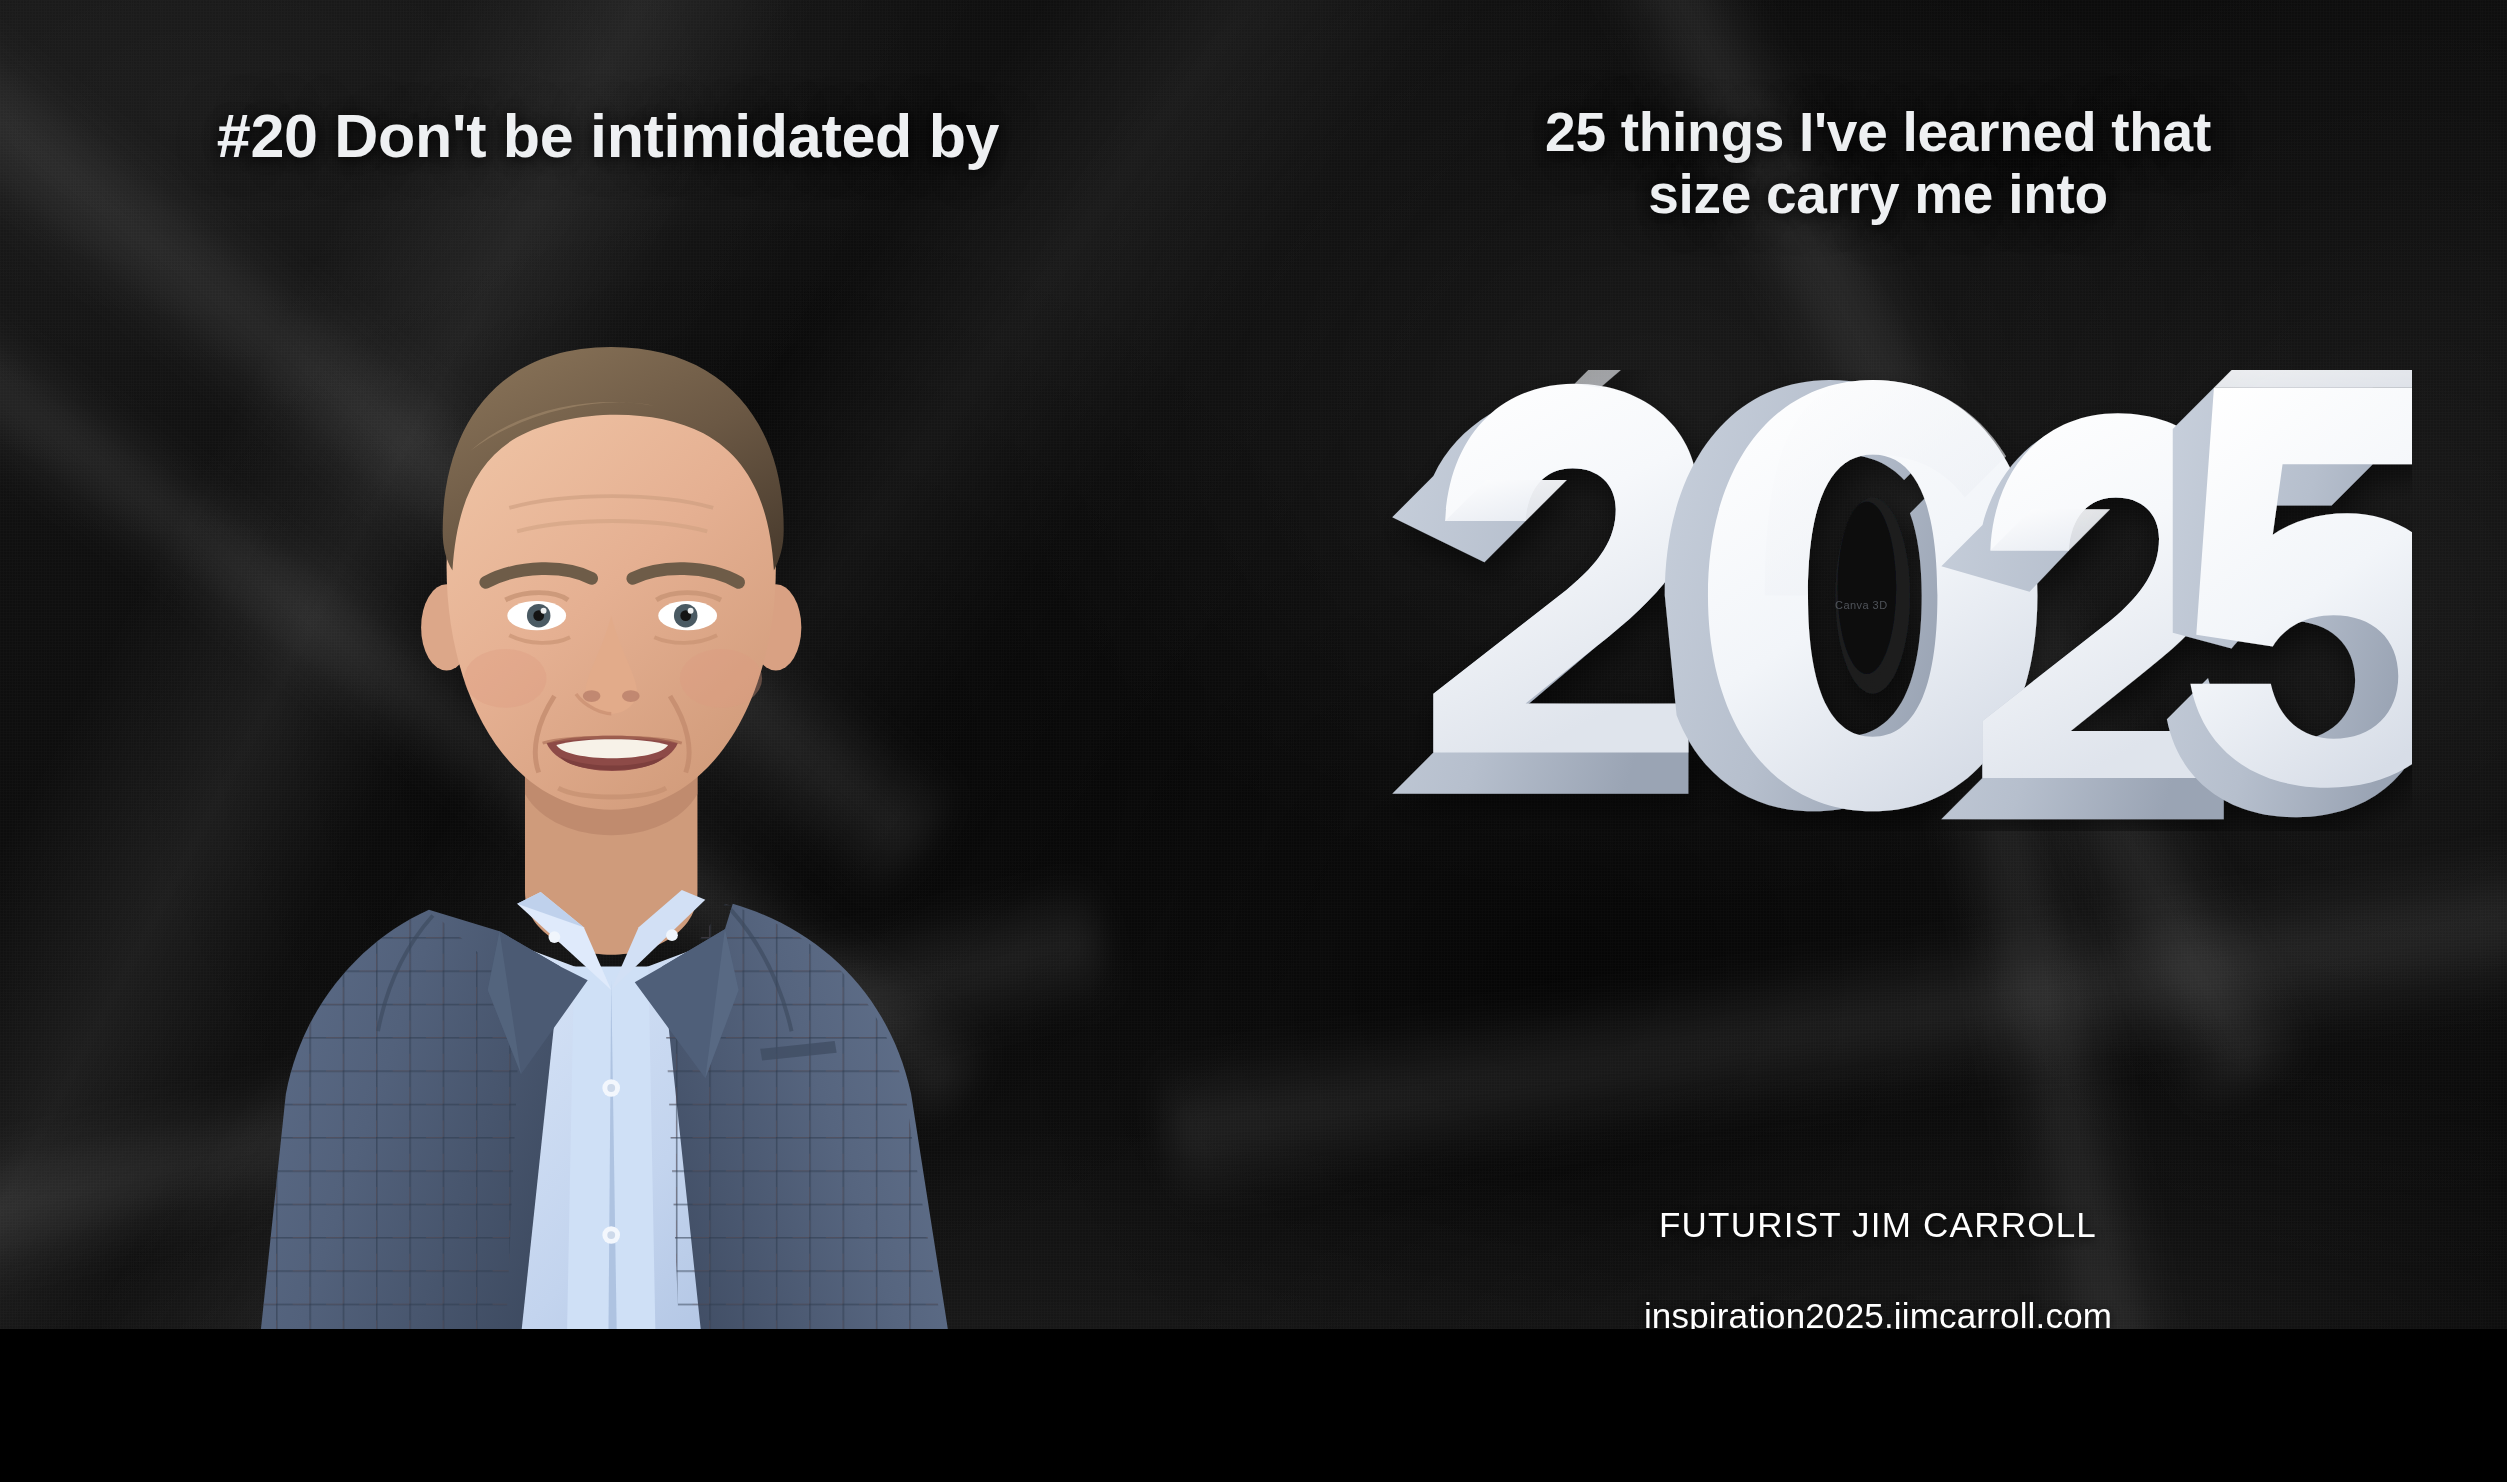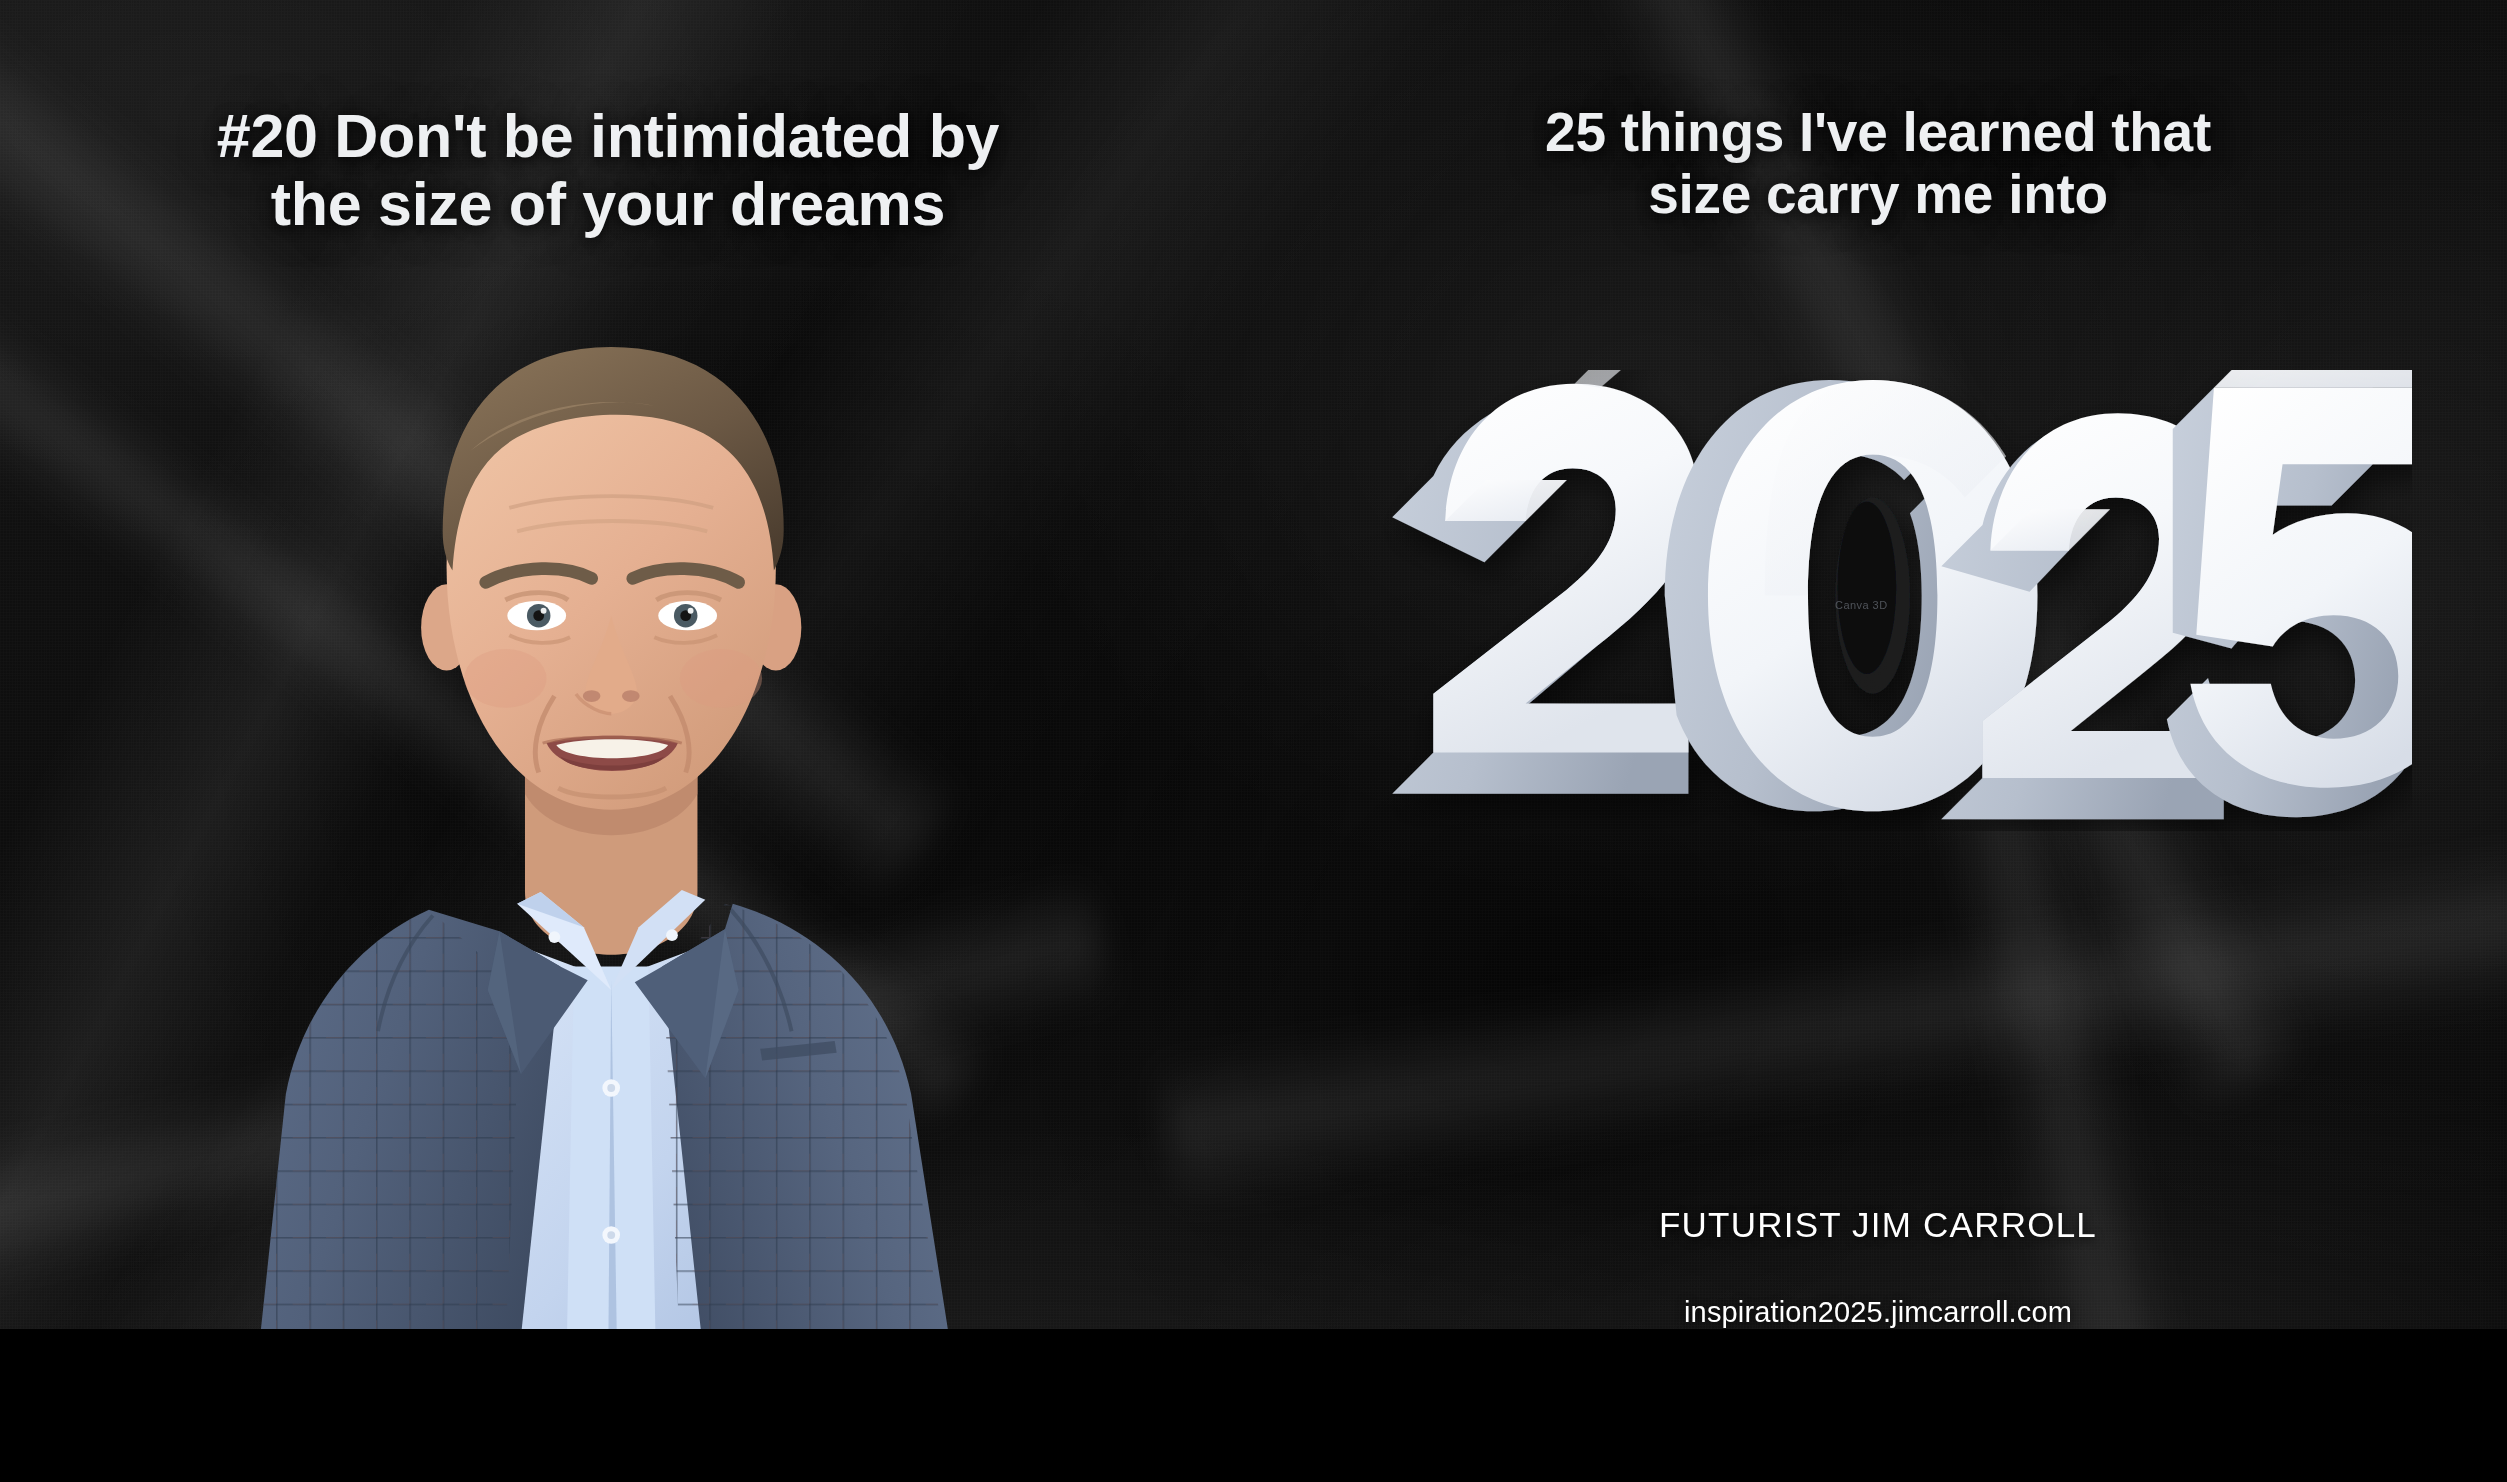--- a/index.html
+++ b/index.html
@@ -167,21 +167,21 @@
     text-shadow: 0 2px 9.8px rgba(0,0,0,0.8);
   }
 
   .website {
     position: absolute;
     left: 1329px;
     top: 1296px;
     width: 1098px;
     text-align: center;
     color: #ffffff;
-    font-size: 29px;
+    font-size: 35px;
     font-weight: 400;
     letter-spacing: 0.005em;
     text-shadow: 0 2px 9.8px rgba(0,0,0,0.8);
   }
 
   
   .year-wrap {
     position: absolute;
     left: 1353px;
     top: 370px;
@@ -227,21 +227,20 @@
     <div class="crease" style="left:-196px; top:-118px; width:1470px; height:147px; transform:rotate(38deg); transform-origin:left top;"></div>
     <div class="crease" style="left:-118px; top:235px; width:1372px; height:118px; transform:rotate(36deg); transform-origin:left top;"></div>
     <div class="crease" style="left:1715px; top:-78px; width:1274px; height:137px; transform:rotate(62deg); transform-origin:left top;"></div>
     <div class="crease" style="left:1157px; top:1059px; width:1470px; height:157px; transform:rotate(-9deg); transform-origin:left top;"></div>
     <div class="crease" style="left:-59px; top:1157px; width:1176px; height:137px; transform:rotate(-14deg); transform-origin:left top;"></div>
     <div class="crease" style="left:2009px; top:549px; width:882px; height:127px; transform:rotate(78deg); transform-origin:left top;"></div>
   </div>
 
   <div class="headline" id="headline-left">
     <div class="line1">#20  Don't be intimidated by</div>
-    <div class="line2">the size of your dreams</div>
   </div>
 
   <div class="headline" id="headline-right">
     <div class="line1">25 things I've learned that</div>
     <div class="line2">size carry me into</div>
   </div>
 
   <div class="year-wrap">
     <div class="year-3d">
       <svg viewBox="0 0 1080 470" preserveAspectRatio="xMidYMid meet" aria-label="2025">

